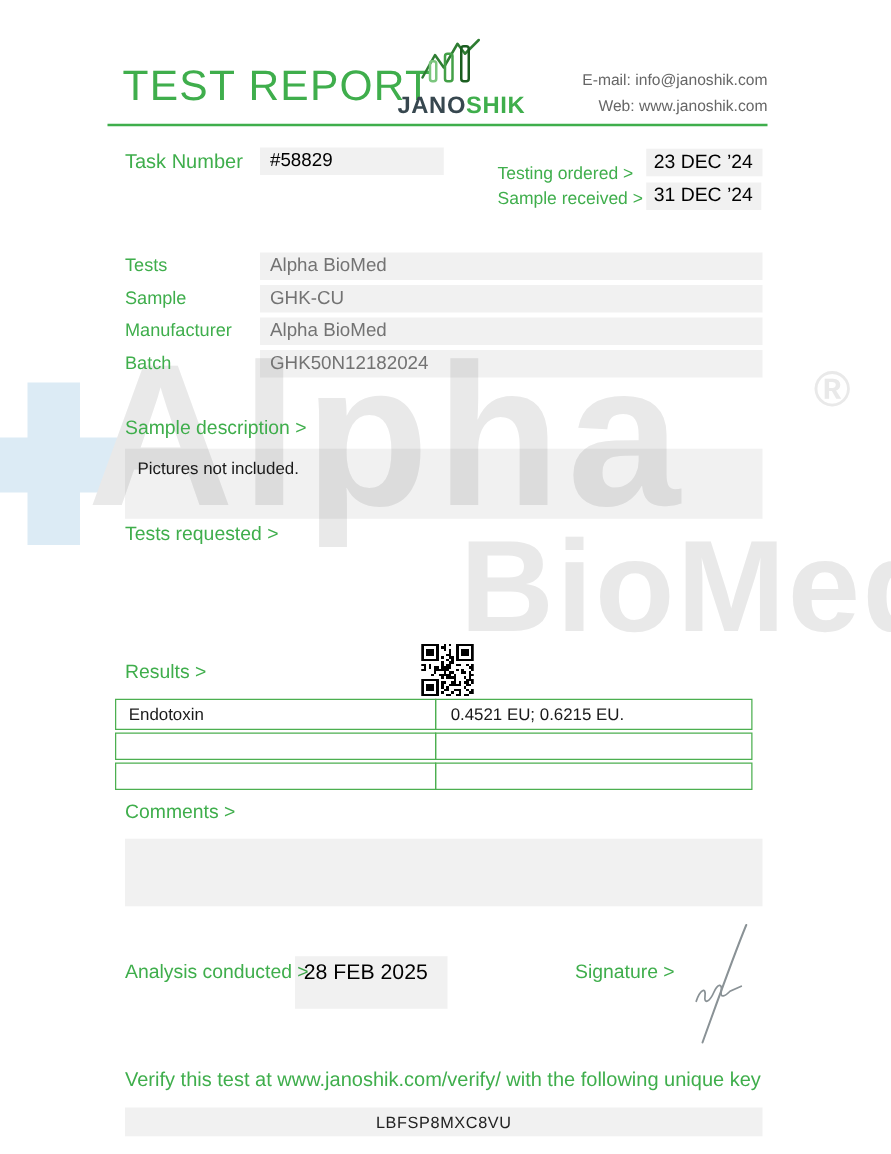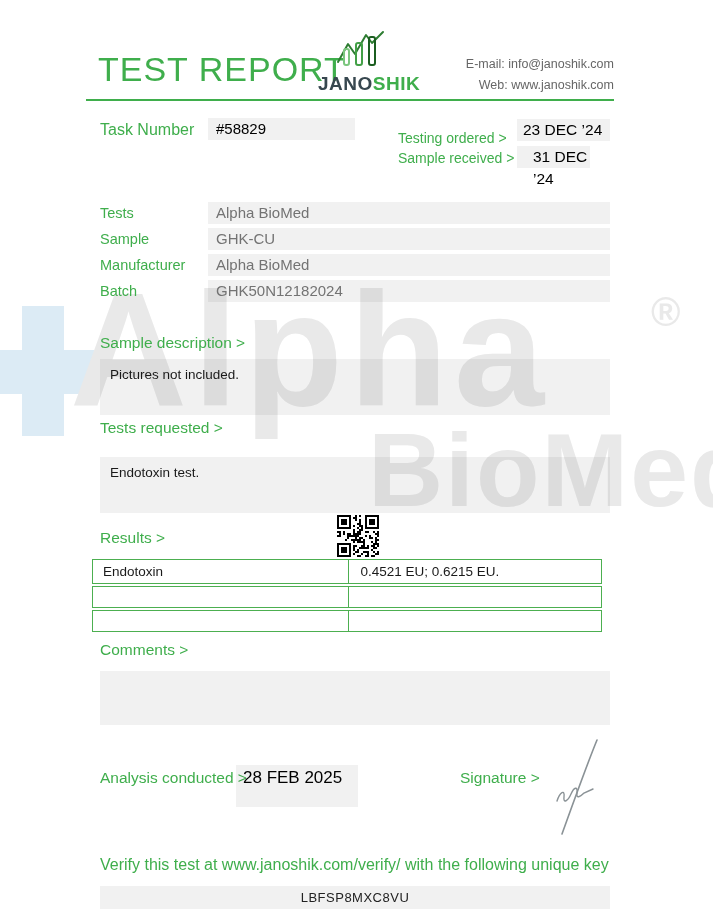--- a/index.html
+++ b/index.html
@@ -29,21 +29,21 @@
   .logo-word{font-size:19px;font-weight:bold;letter-spacing:.5px;margin-top:1px;}
   .logo-dark{color:#37474f;}
   .logo-green{color:#3fae4c;}
   .contact{right:99px;top:54px;text-align:right;font-size:12.5px;color:var(--muted);line-height:1.65;}
   .divider{left:86px;top:99px;width:528px;height:2px;background:var(--green);}
   .meta-task-label{left:100px;top:121px;font-size:16px;}
   .meta-task-box{left:208px;top:118px;width:147px;height:22px;font-size:15px;color:#000;line-height:22px;padding-left:8px;box-sizing:border-box;}
   .meta-ordered-label{left:398px;top:130px;font-size:14px;}
   .meta-ordered-box{left:517px;top:119px;width:93px;height:22px;font-size:15.5px;color:#000;line-height:22px;padding-left:6px;box-sizing:border-box;}
   .meta-received-label{left:398px;top:150px;font-size:14px;}
-  .meta-received-box{left:517px;top:146px;width:73px;height:22px;font-size:15.5px;color:#000;line-height:22px;padding-left:16px;box-sizing:border-box;}
+  .meta-received-box{left:517px;top:146px;width:92px;height:22px;font-size:15.5px;color:#000;line-height:22px;padding-left:6px;box-sizing:border-box;}
 
   .info-label{left:100px;font-size:14.5px;}
   .info-box{left:208px;width:402px;height:22px;font-size:15px;color:#737373;line-height:22px;padding-left:8px;box-sizing:border-box;}
 
   .sec-label{left:100px;font-size:15.5px;}
   .sec-box{left:100px;width:510px;font-size:13.5px;color:#1a1a1a;padding:8px 10px;box-sizing:border-box;}
 
   .qr{left:337px;top:515px;width:42px;height:42px;}
 
   .results-table{left:92px;top:559px;width:510px;display:flex;flex-direction:column;gap:2px;}
@@ -107,21 +107,20 @@
   <div class="ct vbox info-box" style="top:228px">GHK-CU</div>
   <div class="ct glabel info-label" style="top:257px">Manufacturer</div>
   <div class="ct vbox info-box" style="top:254px">Alpha BioMed</div>
   <div class="ct glabel info-label" style="top:283px">Batch</div>
   <div class="ct vbox info-box" style="top:280px">GHK50N12182024</div>
 
   <div class="ct glabel sec-label" style="top:334px">Sample description &gt;</div>
   <div class="ct vbox sec-box" style="top:359px;height:56px">Pictures not included.</div>
 
   <div class="ct glabel sec-label" style="top:419px">Tests requested &gt;</div>
-  <div class="ct vbox sec-box" style="top:457px;height:56px">Endotoxin test.</div>
 
   <div class="ct glabel sec-label" style="top:529px">Results &gt;</div>
   <div class="ct qr" id="qr"><svg width="42" height="42" viewBox="0 0 42 42" shape-rendering="crispEdges">
         <rect width="42" height="42" fill="#fff"></rect>
         <rect x="18" y="0" width="2" height="2" fill="#000"></rect>
         <rect x="22" y="0" width="2" height="2" fill="#000"></rect>
         <rect x="16" y="2" width="2" height="2" fill="#000"></rect>
         <rect x="18" y="2" width="2" height="2" fill="#000"></rect>
         <rect x="18" y="4" width="2" height="2" fill="#000"></rect>
         <rect x="22" y="4" width="2" height="2" fill="#000"></rect>

